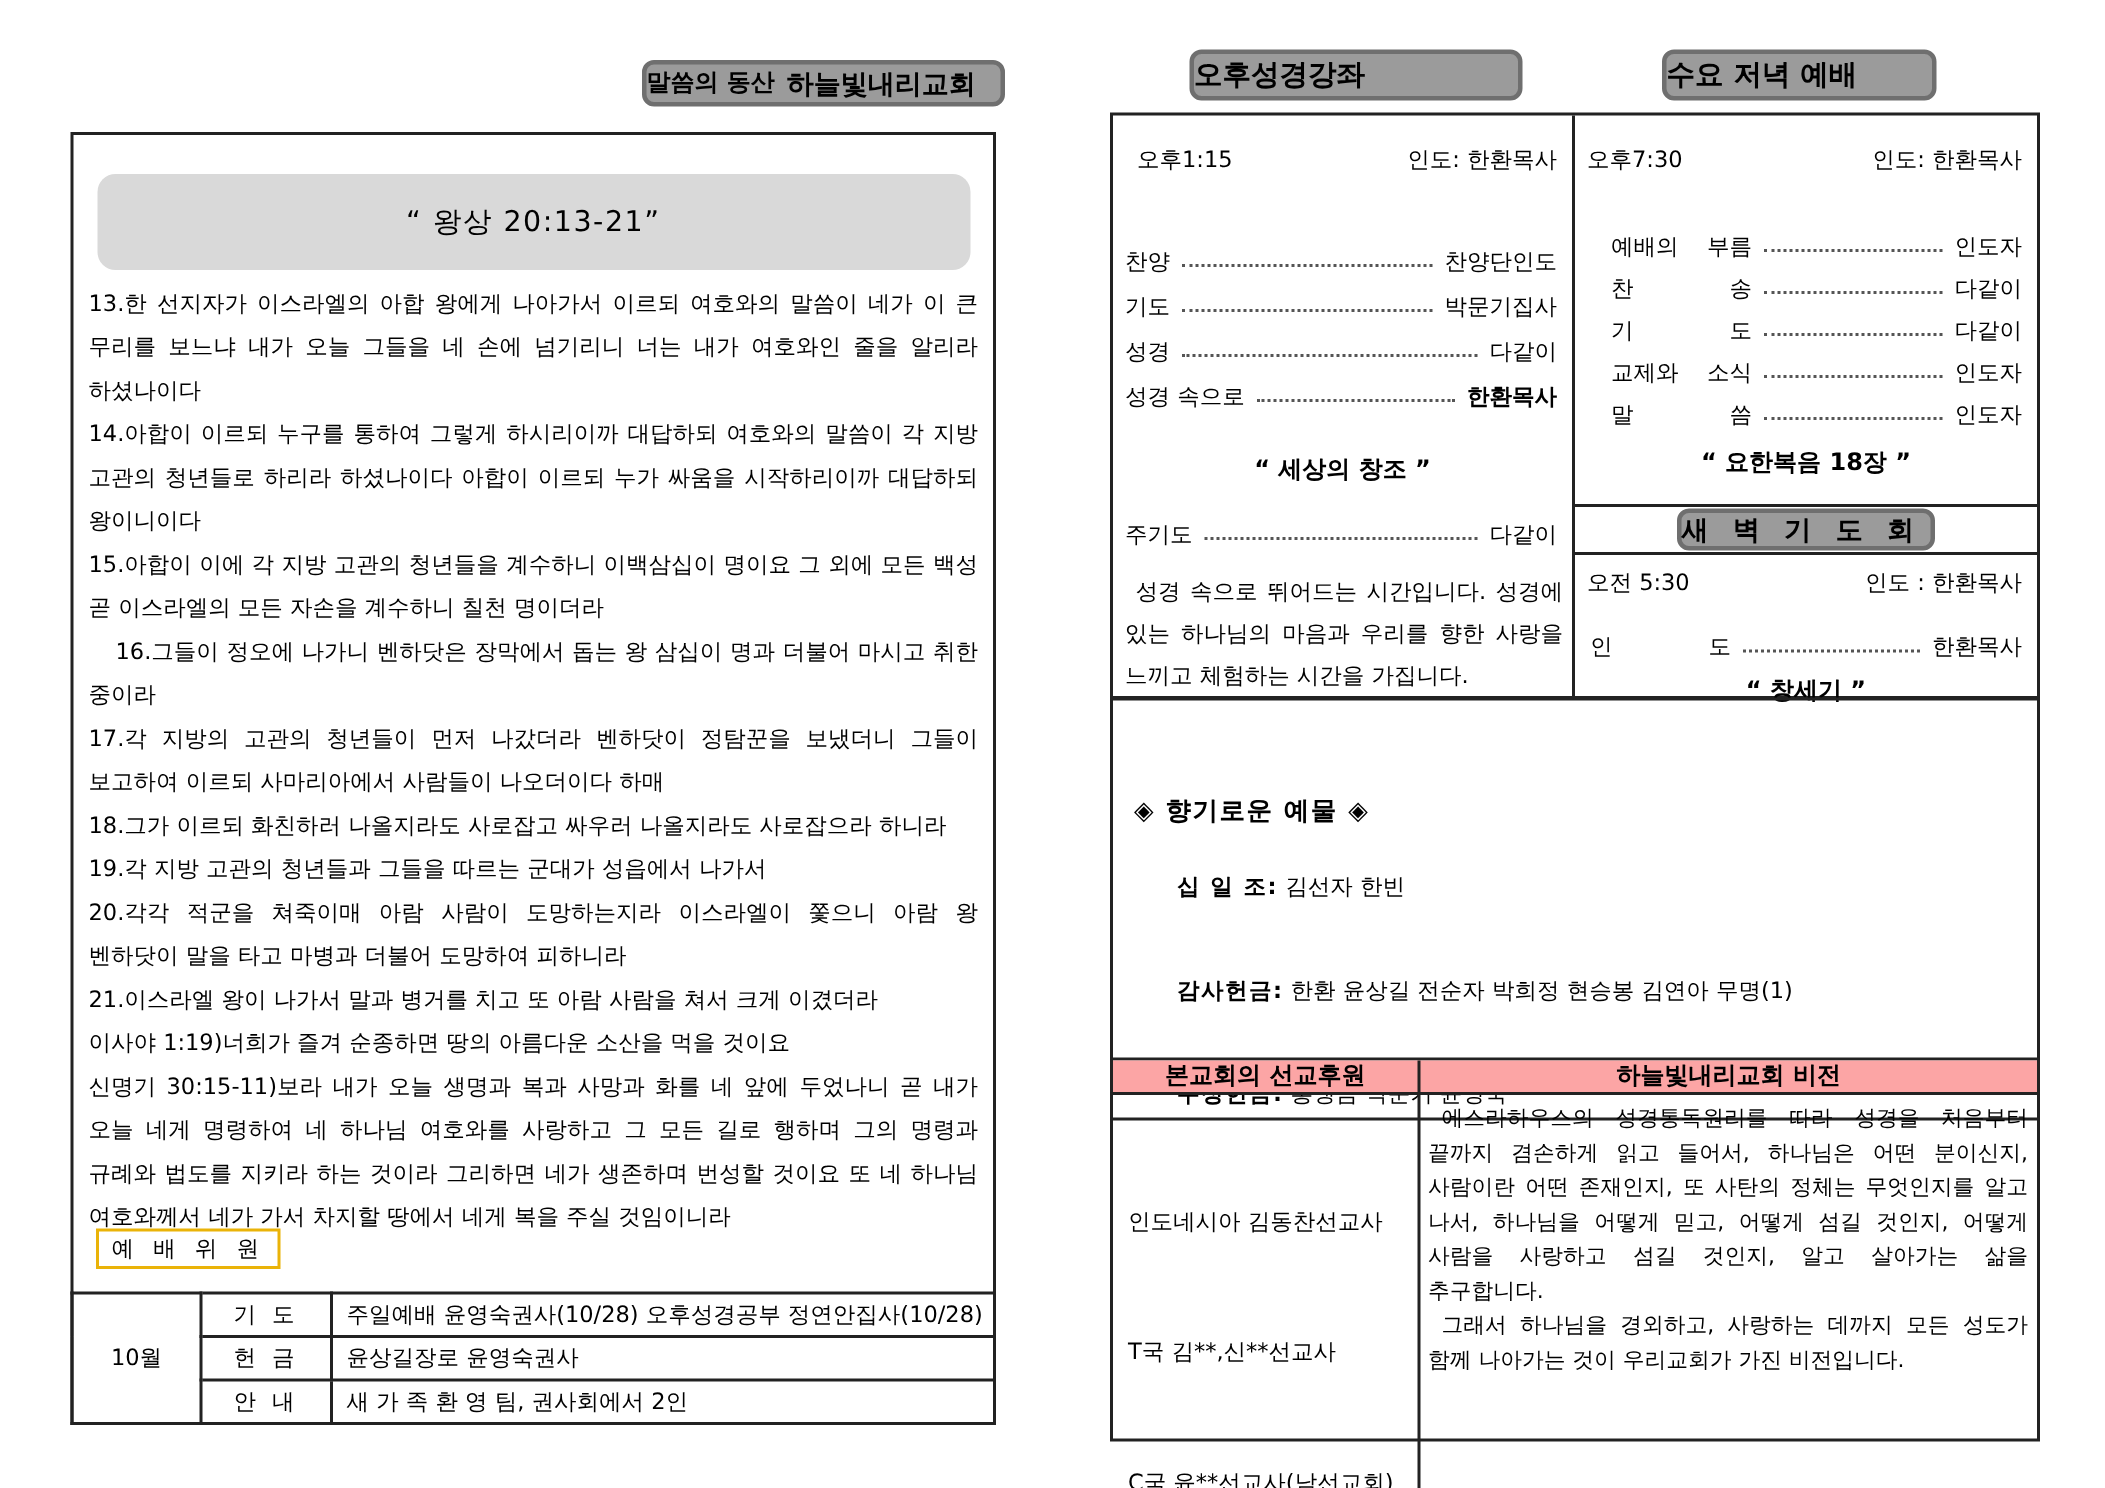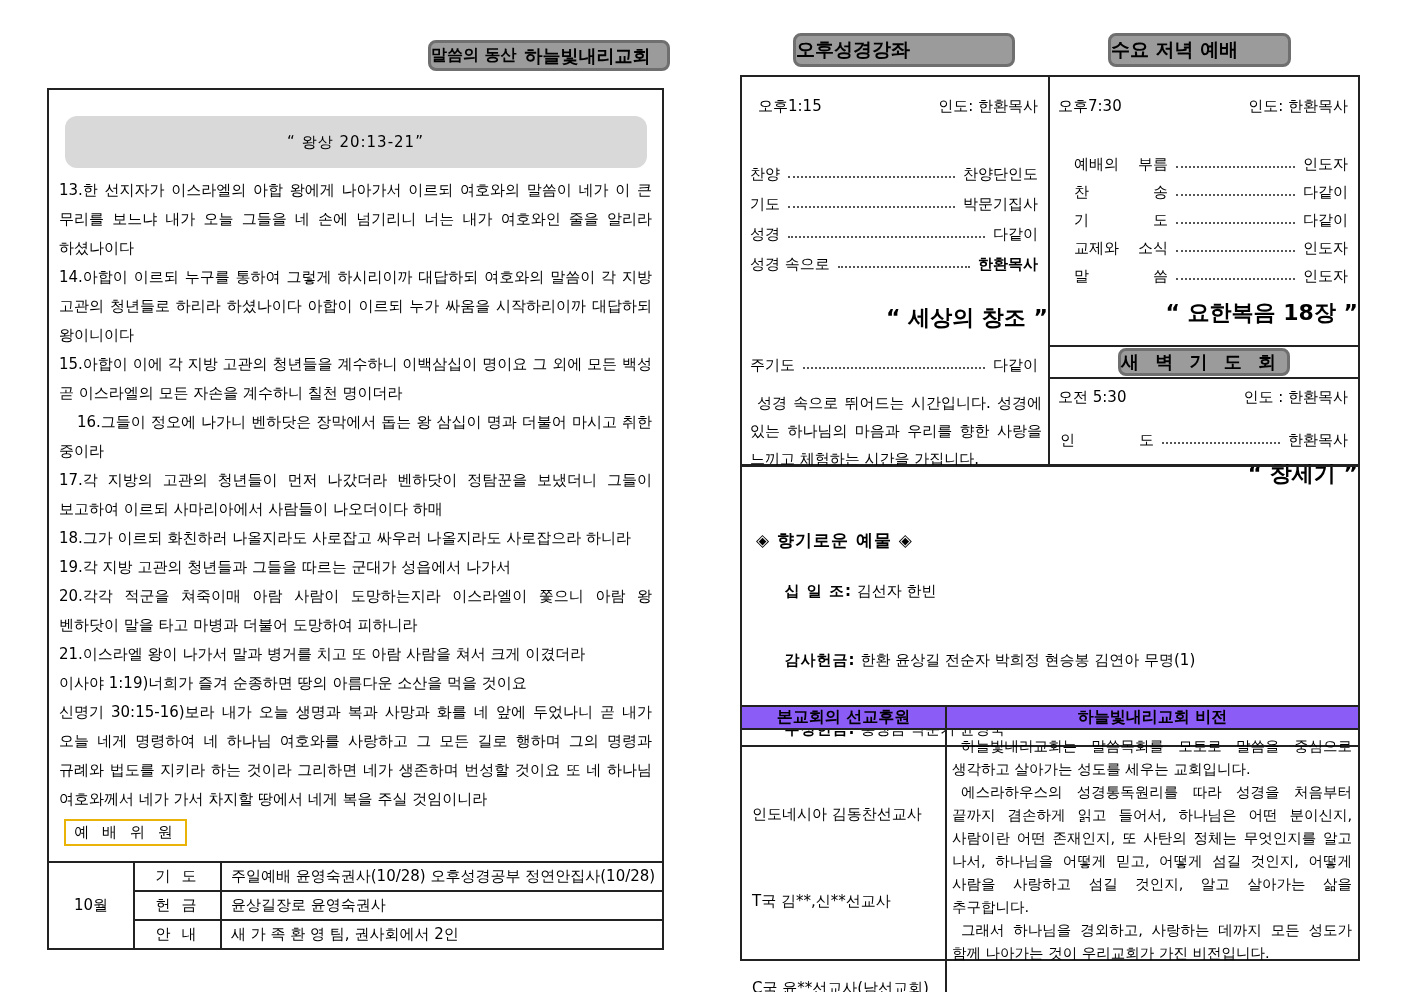--- a/index.html
+++ b/index.html
@@ -16,23 +16,23 @@
   .prog-row { display:flex; align-items:center; white-space:pre; }
   .dots { flex:1; border-top:2px dotted #555; margin:0 8px; transform:translateY(3px); }
   .bold { font-weight:bold; }
 
   
   .hdr-badge { position:absolute; left:428px; top:40px; width:242px; height:31px;
     font-size:16px; gap:8px; }
   .hdr-badge .name { font-size:18px; }
   .left-box { position:absolute; left:47px; top:88px; width:617px; height:862px;
     border:2px solid #222; }
-  .title-band { margin:26px auto 0 auto; width:582px; height:52px; background:#d9d9d9;
+  .title-band { margin:26px auto 0 auto; width:582px; height:64px; background:#d9d9d9;
     border-radius:12px; display:flex; align-items:center; justify-content:center;
-    font-size:15px; font-weight:500; letter-spacing:1px; }
+    font-size:19px; font-weight:500; letter-spacing:1px; }
   .scripture { padding:8px 10px 0 10px; font-size:15px; line-height:29px;
     text-align:justify; word-break:keep-all; }
   .scripture p { margin:0; }
   .scripture p.indent { text-indent:18px; }
   .quote1 { margin-top:27px; }
   .quote2 { margin-top:28px; }
   .committee-box { position:absolute; left:15px; top:729px; width:123px; height:27px;
     border:2px solid #eab308; display:flex; align-items:center; justify-content:center;
     font-size:15px; letter-spacing:4px; }
   .duty-table { position:absolute; left:-2px; bottom:-2px; width:617px;
@@ -45,40 +45,40 @@
   
   .badge-lecture { position:absolute; left:793px; top:33px; width:222px; height:34px; font-size:19px; }
   .badge-wed { position:absolute; left:1108px; top:33px; width:183px; height:34px; font-size:19px; }
   .top-table { position:absolute; left:740px; top:75px; width:620px; height:391px;
     border:2px solid #222; display:flex; }
   .col { width:50%; position:relative; font-size:15px; }
   .col-left { border-right:2px solid #222; }
   .time-row { display:flex; justify-content:space-between; padding:0 10px 0 16px; white-space:pre;gap:16px; }
   .items { padding:0 10px 0 8px; }
   .items .prog-row { height:30px; }
-  .theme { text-align:right; font-weight:bold; font-size:22px; white-space:pre; }
+  .theme { text-align:center; font-weight:bold; font-size:16px; white-space:pre; }
   .desc { padding:0 6px 0 8px; line-height:28px; text-align:justify; word-break:keep-all; text-indent:7px; }
   .plabel { white-space:pre; }
   .plabel-j { display:inline-block; width:94px; text-align:justify; text-align-last:justify; white-space:normal; }
   .pvalue { white-space:pre; }
   .wed-items .prog-row { height:28px; }
   .dawn-band { margin-top:17px; border-top:2px solid #222; border-bottom:2px solid #222;
     height:34px; display:flex; align-items:center; justify-content:center; }
   .dawn-badge { width:172px; height:28px; font-size:18px; letter-spacing:5px;
     border-width:3px; border-radius:8px; }
 
   .offer-box { position:absolute; left:740px; top:465px; width:620px; height:282px;
     border:2px solid #222; padding:62px 14px 0 14px; font-size:15px; }
   .offer-title { font-weight:bold; font-size:17px; letter-spacing:1px; }
   .offer-row { margin-top:9px; line-height:20px; white-space:pre; }
   .offer-row .olabel { font-weight:bold; letter-spacing:1px; }
 
   .bottom-table { position:absolute; left:740px; top:705px; width:620px; height:256px;
     border:2px solid #222; display:flex; flex-direction:column; }
-  .bt-header { display:flex; height:29px; background:#8b5cf6; border-bottom:2px solid #222; }
+  .bt-header { display:flex; height:29px; background:#fca5a5; border-bottom:2px solid #222; }
   .bt-header .cell { display:flex; align-items:center; justify-content:center;
     font-weight:bold; font-size:16px; }
   .bt-body { display:flex; flex:1; }
   .mission-col { width:205px; border-right:2px solid #222; padding:12px 0 0 10px;
     font-size:15px; line-height:29px; white-space:pre; }
   .bt-header .mission-head { width:205px; border-right:2px solid #222; }
   .bt-header .vision-head { flex:1; }
   .vision-col { flex:1; padding:5px 6px 0 5px; font-size:14.5px; line-height:23px;
     text-align:justify; word-break:keep-all; }
   .vision-col p { text-indent:9px; }
@@ -101,21 +101,21 @@
       <p>13.한 선지자가 이스라엘의 아합 왕에게 나아가서 이르되 여호와의 말씀이 네가 이 큰 무리를 보느냐 내가 오늘 그들을 네 손에 넘기리니 너는 내가 여호와인 줄을 알리라 하셨나이다</p>
       <p>14.아합이 이르되 누구를 통하여 그렇게 하시리이까 대답하되 여호와의 말씀이 각 지방 고관의 청년들로 하리라 하셨나이다 아합이 이르되 누가 싸움을 시작하리이까 대답하되 왕이니이다</p>
       <p>15.아합이 이에 각 지방 고관의 청년들을 계수하니 이백삼십이 명이요 그 외에 모든 백성 곧 이스라엘의 모든 자손을 계수하니 칠천 명이더라</p>
       <p class="indent">16.그들이 정오에 나가니 벤하닷은 장막에서 돕는 왕 삼십이 명과 더불어 마시고 취한 중이라</p>
       <p>17.각 지방의 고관의 청년들이 먼저 나갔더라 벤하닷이 정탐꾼을 보냈더니 그들이 보고하여 이르되 사마리아에서 사람들이 나오더이다 하매</p>
       <p>18.그가 이르되 화친하러 나올지라도 사로잡고 싸우러 나올지라도 사로잡으라 하니라</p>
       <p>19.각 지방 고관의 청년들과 그들을 따르는 군대가 성읍에서 나가서</p>
       <p>20.각각 적군을 쳐죽이매 아람 사람이 도망하는지라 이스라엘이 쫓으니 아람 왕 벤하닷이 말을 타고 마병과 더불어 도망하여 피하니라</p>
       <p>21.이스라엘 왕이 나가서 말과 병거를 치고 또 아람 사람을 쳐서 크게 이겼더라</p>
       <p class="quote1">이사야 1:19)너희가 즐겨 순종하면 땅의 아름다운 소산을 먹을 것이요</p>
-      <p class="quote2">신명기 30:15-16)보라 내가 오늘 생명과 복과 사망과 화를 네 앞에 두었나니 곧 내가 오늘 네게 명령하여 네 하나님 여호와를 사랑하고 그 모든 길로 행하며 그의 명령과 규례와 법도를 지키라 하는 것이라 그리하면 네가 생존하며 번성할 것이요 또 네 하나님 여호와께서 네가 가서 차지할 땅에서 네게 복을 주실 것임이니라</p>
+      <p class="quote2">신명기 30:15-11)보라 내가 오늘 생명과 복과 사망과 화를 네 앞에 두었나니 곧 내가 오늘 네게 명령하여 네 하나님 여호와를 사랑하고 그 모든 길로 행하며 그의 명령과 규례와 법도를 지키라 하는 것이라 그리하면 네가 생존하며 번성할 것이요 또 네 하나님 여호와께서 네가 가서 차지할 땅에서 네게 복을 주실 것임이니라</p>
     </div>
 
     <div class="committee-box">
       <span>예 배 위 원</span>
     </div>
 
     <table class="duty-table">
       <tbody>
           <tr>
         <td class="month" rowspan="3">10월</td>
@@ -258,20 +258,19 @@
       <div class="mission-col">
         <div>인도네시아 김동찬선교사</div>
         <div>T국 김**,신**선교사</div>
         <div>C국 윤**선교사(남선교회)</div>
         
         
         
         
       </div>
       <div class="vision-col">
-        <p>하늘빛내리교회는 말씀목회를 모토로 말씀을 중심으로 생각하고 살아가는 성도를 세우는 교회입니다.</p>
         <p>에스라하우스의 성경통독원리를 따라 성경을 처음부터 끝까지 겸손하게 읽고 들어서, 하나님은 어떤 분이신지, 사람이란 어떤 존재인지, 또 사탄의 정체는 무엇인지를 알고 나서, 하나님을 어떻게 믿고, 어떻게 섬길 것인지, 어떻게 사람을 사랑하고 섬길 것인지, 알고 살아가는 삶을 추구합니다.</p>
         <p>그래서 하나님을 경외하고, 사랑하는 데까지 모든 성도가 함께 나아가는 것이 우리교회가 가진 비전입니다.</p>
       </div>
     </div>
   </div>
 
 </div>
 
 </body></html>

